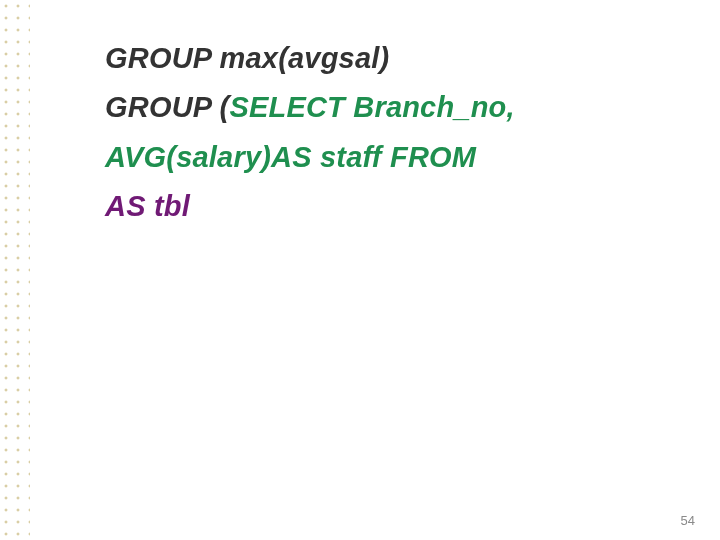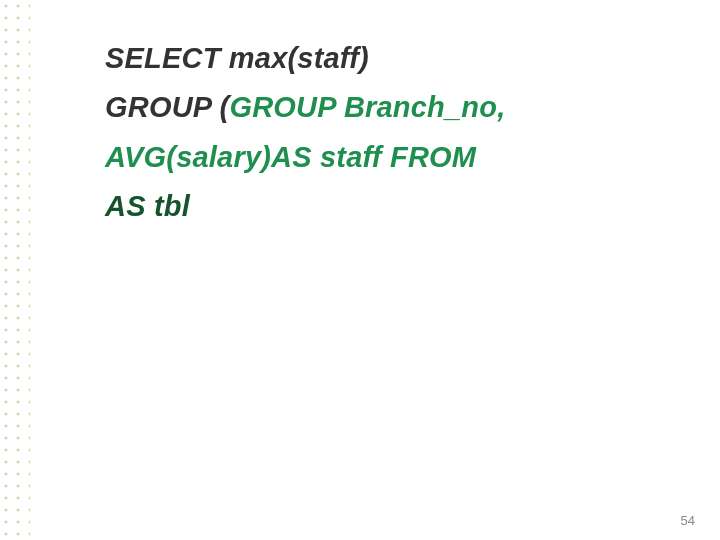--- a/index.html
+++ b/index.html
@@ -32,37 +32,37 @@
     width: 560px;
     font-size: 29px;
     line-height: 1.70;
     font-style: italic;
     font-weight: bold;
     letter-spacing: 0.2px;
     color: #333333;
   }
   .dark   { color: #333333; }
   .green  { color: #1f8f4f; }
-  .salmon { color: #14532d; }
+  .salmon { color: #701a75; }
   .pagenum {
     position: absolute;
     right: 25px;
     bottom: 12px;
     font-family: Arial, sans-serif;
     font-size: 13px;
     color: #8a8a8a;
     font-style: normal;
     font-weight: normal;
   }
 </style>
 </head>
 <body>
 
 <div class="left-border"></div>
 
 <div class="content">
-  <div><span class="dark">SELECT   max(staff)</span></div>
-  <div><span class="dark">GROUP (</span><span class="green">GROUP Branch_no,</span></div>
+  <div><span class="dark">GROUP   max(avgsal)</span></div>
+  <div><span class="dark">GROUP (</span><span class="green">SELECT Branch_no,</span></div>
   <div><span class="green">AVG(salary)AS staff FROM</span></div>
   <div><span class="salmon">AS tbl</span></div>
 </div>
 
 <div class="pagenum">54</div>
 
 </body></html>

